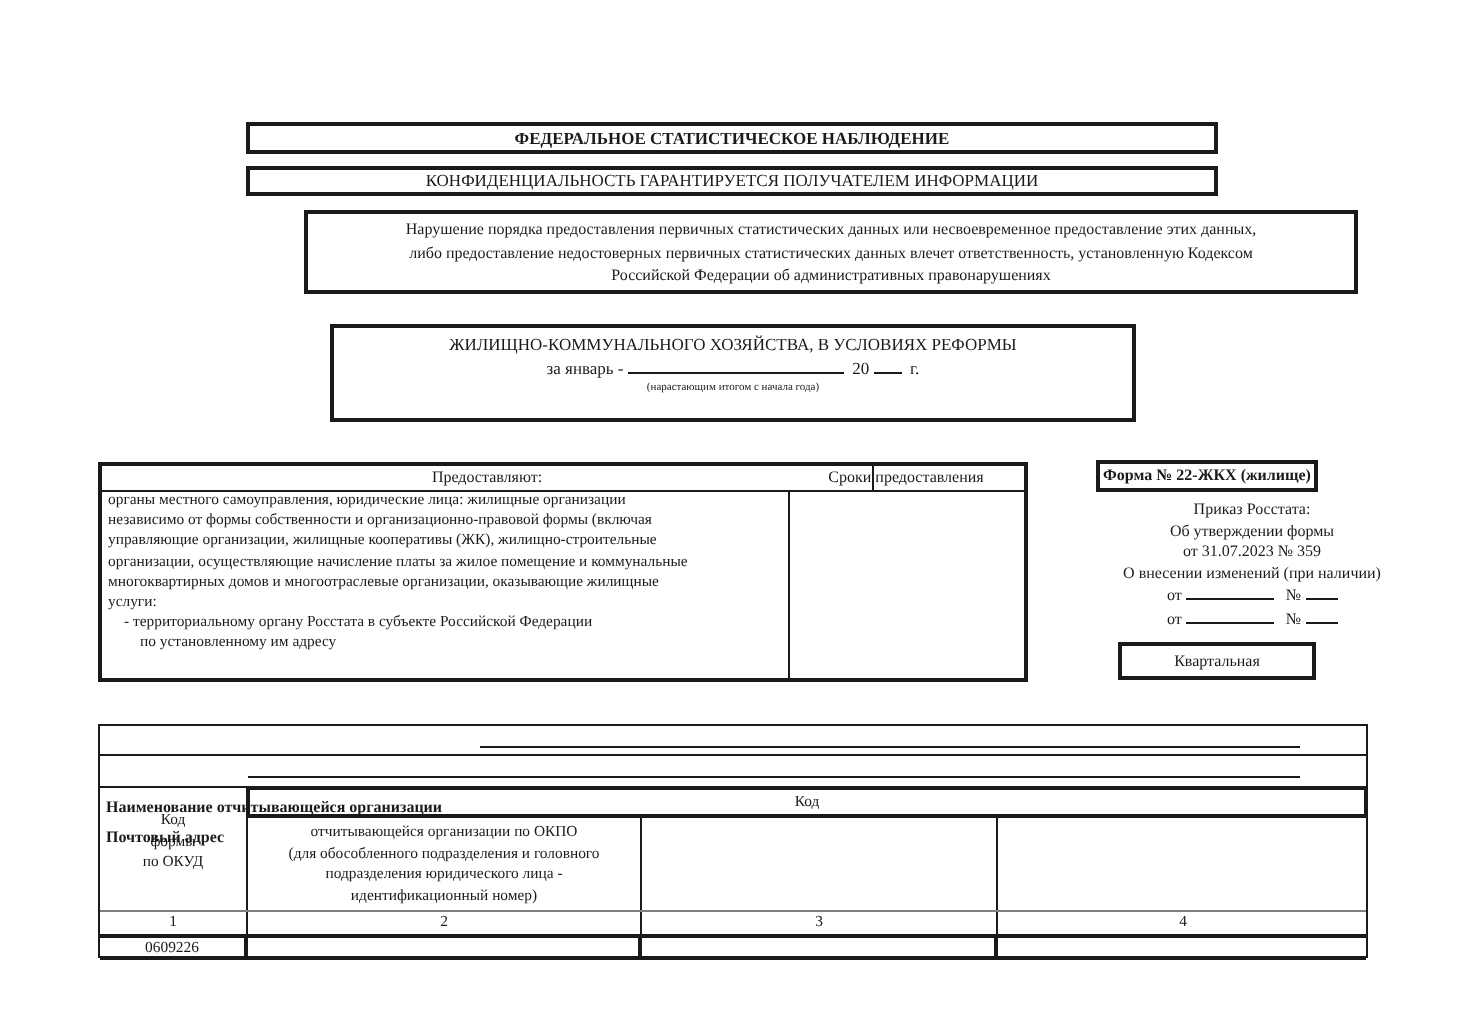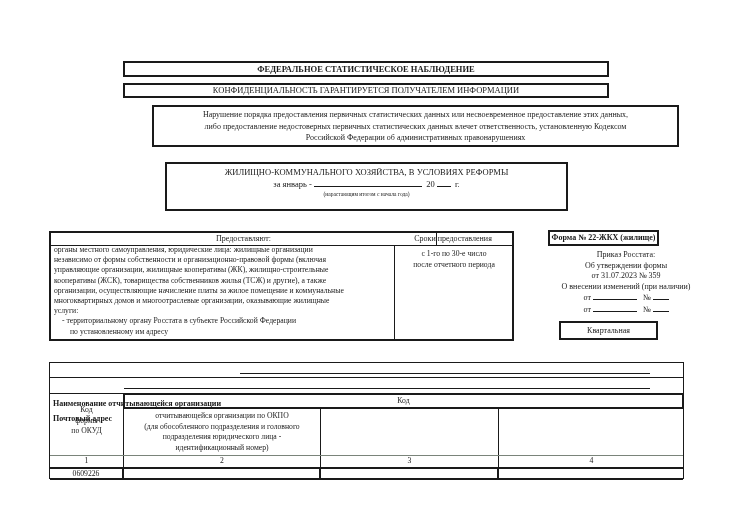--- a/index.html
+++ b/index.html
@@ -64,30 +64,25 @@
 </div>
 
 <div id="provide" class="abs box2">
   <div class="hdr h1">Предоставляют:</div>
   <div class="hdr h2">Сроки предоставления</div>
   <div class="vsep"></div>
   <div class="body1">
     <div>органы местного самоуправления, юридические лица: жилищные организации</div>
     <div>независимо от формы собственности и организационно-правовой формы (включая</div>
     <div>управляющие организации, жилищные кооперативы (ЖК), жилищно-строительные</div>
-    <div>кооперативы (ЖСК), товарищества собственников жилья (ТСЖ) и другие), а также</div>
     <div>организации, осуществляющие начисление платы за жилое помещение и коммунальные</div>
     <div>многоквартирных домов и многоотраслевые организации, оказывающие жилищные</div>
     <div>услуги:</div>
     <div class="li">- территориальному органу Росстата в субъекте Российской Федерации</div>
     <div class="li2">по установленному им адресу</div>
-  </div>
-  <div class="body2">
-    <div>с 1-го по 30-е число</div>
-    <div>после отчетного периода</div>
   </div>
 </div>
 
 <div id="formno" class="abs box2 center">Форма № 22-ЖКХ (жилище)</div>
 <div id="order" class="abs">
   <span class="row">Приказ Росстата:</span>
   <span class="row">Об утверждении формы</span>
   <span class="row">от 31.07.2023 № 359</span>
   <span class="row">О внесении изменений (при наличии)</span>
   <span class="row">

